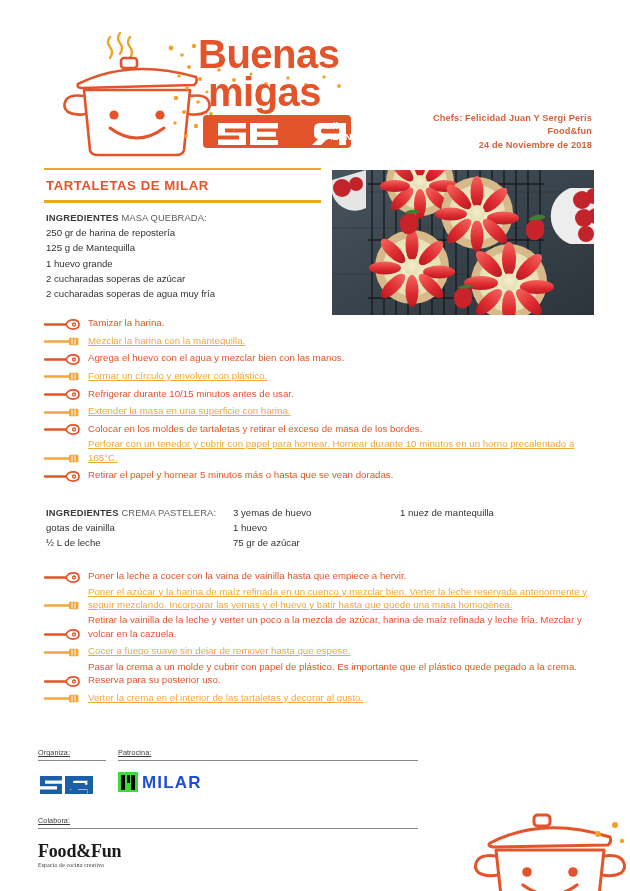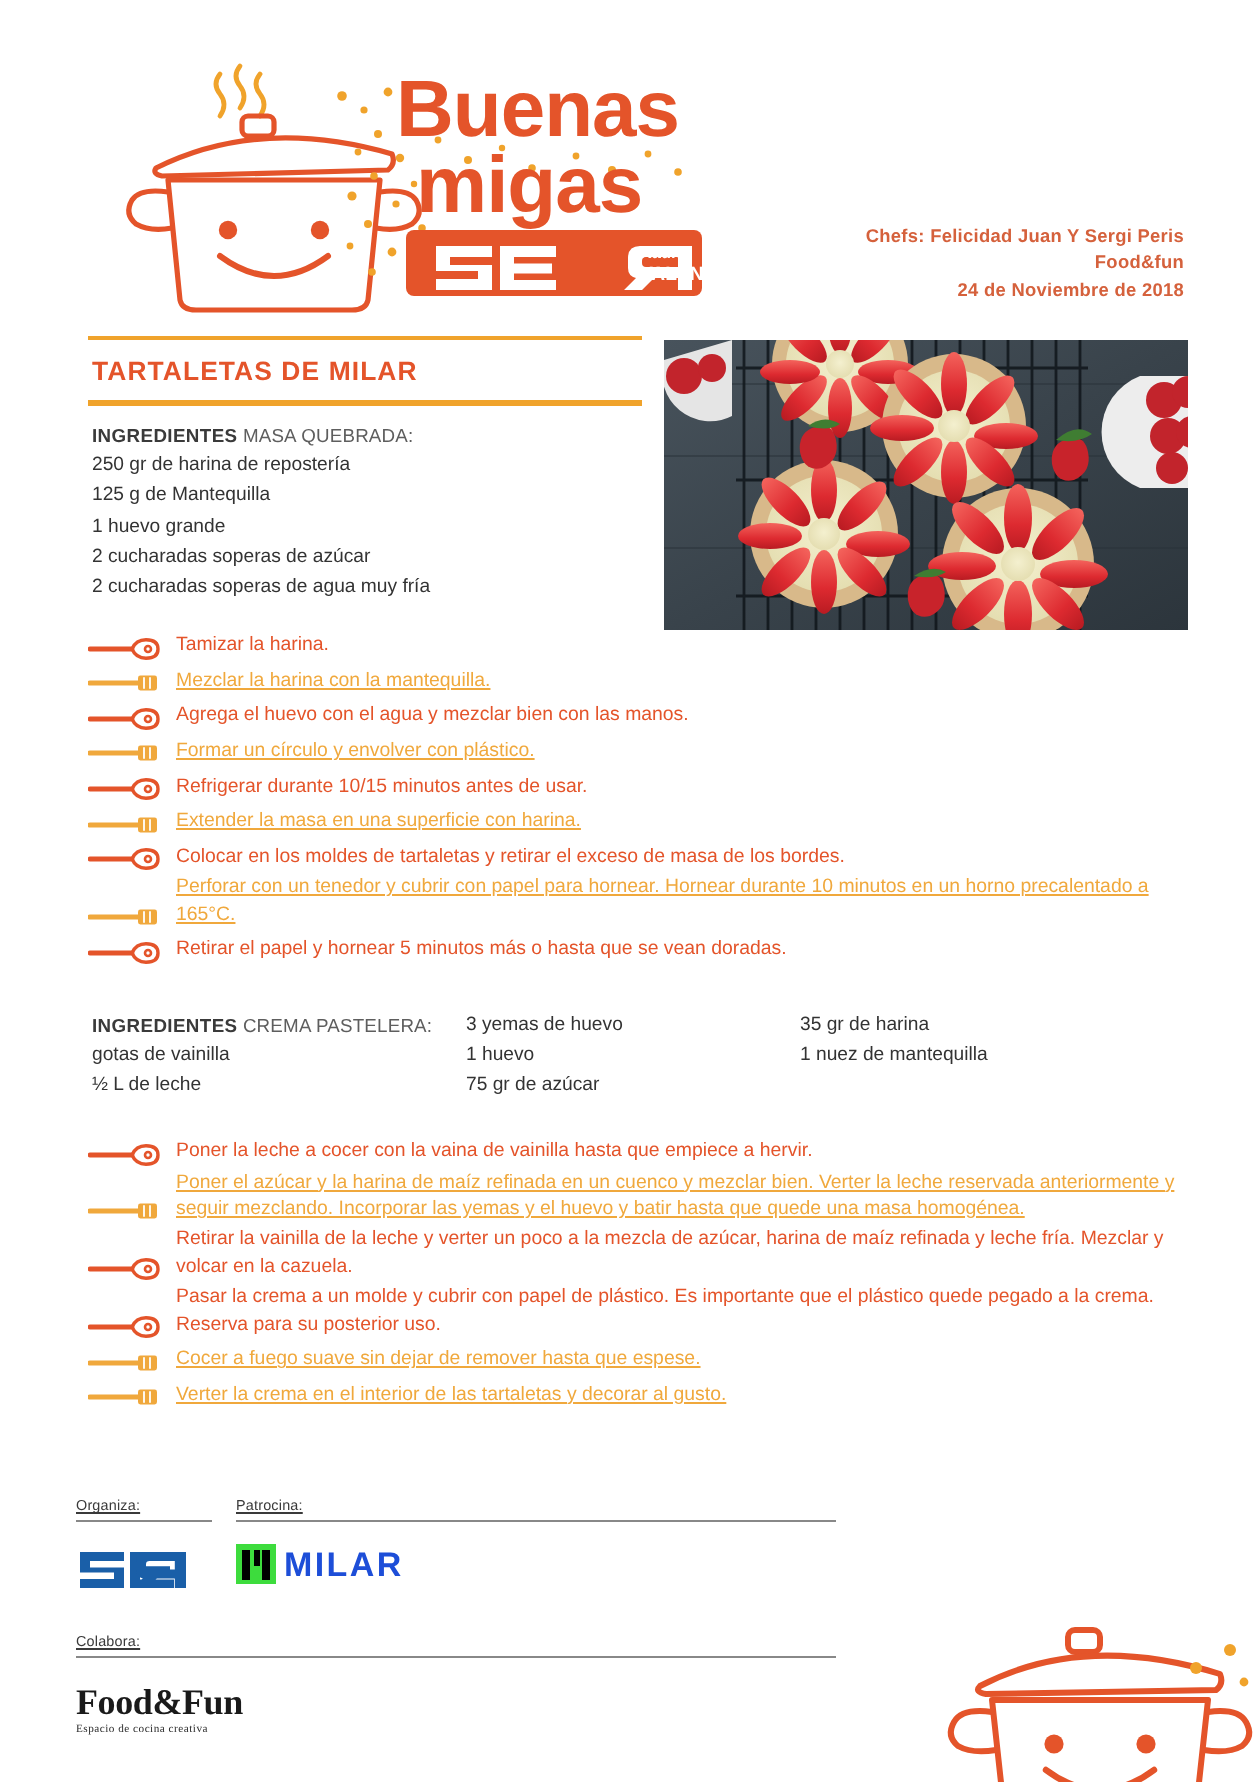--- a/index.html
+++ b/index.html
@@ -479,21 +479,20 @@
         </div>
         <div class="ing-line">gotas de vainilla</div>
         <div class="ing-line">½ L de leche</div>
       </div>
       <div class="ing2-col c2">
         <div class="ing-line">3 yemas de huevo</div>
         <div class="ing-line">1 huevo</div>
         <div class="ing-line">75 gr de azúcar</div>
       </div>
       <div class="ing2-col c3">
-        <div class="ing-line">35 gr de harina</div>
         <div class="ing-line">1 nuez de mantequilla</div>
       </div>
     </div>
   </div>
 
   <div class="steps s2" id="steps2">
       <div class="step a">
         <span class="ic">
           <svg width="36" height="11" viewBox="0 0 36 11">
             <line x1="1" y1="5.5" x2="22" y2="5.5" stroke="#e4542a" stroke-width="2.4" stroke-linecap="round"></line>
@@ -517,40 +516,40 @@
       <div class="step a">
         <span class="ic">
           <svg width="36" height="11" viewBox="0 0 36 11">
             <line x1="1" y1="5.5" x2="22" y2="5.5" stroke="#e4542a" stroke-width="2.4" stroke-linecap="round"></line>
             <path d="M22 5.5 q2 -4.6 7 -4.6 q6 0 6 4.6 q0 4.6 -6 4.6 q-5 0 -7 -4.6 z" fill="none" stroke="#e4542a" stroke-width="1.7"></path>
             <circle cx="30" cy="5.5" r="1.5" fill="none" stroke="#e4542a" stroke-width="1.3"></circle>
           </svg>
         </span>
         <span class="tx">Retirar la vainilla de la leche y verter un poco a la mezcla de azúcar, harina de maíz refinada y leche fría. Mezclar y volcar en la cazuela.</span>
       </div>
-      <div class="step a">
-        <span class="ic">
-          <svg width="36" height="11" viewBox="0 0 36 11">
-            <line x1="1" y1="5.5" x2="22" y2="5.5" stroke="#e4542a" stroke-width="2.4" stroke-linecap="round"></line>
-            <path d="M22 5.5 q2 -4.6 7 -4.6 q6 0 6 4.6 q0 4.6 -6 4.6 q-5 0 -7 -4.6 z" fill="none" stroke="#e4542a" stroke-width="1.7"></path>
-            <circle cx="30" cy="5.5" r="1.5" fill="none" stroke="#e4542a" stroke-width="1.3"></circle>
-          </svg>
-        </span>
-        <span class="tx">Pasar la crema a un molde y cubrir con papel de plástico. Es importante que el plástico quede pegado a la crema. Reserva para su posterior uso.</span>
-      </div>
       <div class="step b">
         <span class="ic">
           <svg width="36" height="11" viewBox="0 0 36 11">
             <line x1="1" y1="5.5" x2="25" y2="5.5" stroke="#f0a83c" stroke-width="2.6" stroke-linecap="round"></line>
             <rect x="25" y="1.8" width="9.5" height="7.4" rx="1.2" fill="#f0a83c"></rect>
             <line x1="28" y1="2.6" x2="28" y2="8.4" stroke="#ffffff" stroke-width="0.9"></line>
             <line x1="31" y1="2.6" x2="31" y2="8.4" stroke="#ffffff" stroke-width="0.9"></line>
           </svg>
         </span>
         <span class="tx">Cocer a fuego suave sin dejar de remover hasta que espese.</span>
+      </div>
+      <div class="step a">
+        <span class="ic">
+          <svg width="36" height="11" viewBox="0 0 36 11">
+            <line x1="1" y1="5.5" x2="22" y2="5.5" stroke="#e4542a" stroke-width="2.4" stroke-linecap="round"></line>
+            <path d="M22 5.5 q2 -4.6 7 -4.6 q6 0 6 4.6 q0 4.6 -6 4.6 q-5 0 -7 -4.6 z" fill="none" stroke="#e4542a" stroke-width="1.7"></path>
+            <circle cx="30" cy="5.5" r="1.5" fill="none" stroke="#e4542a" stroke-width="1.3"></circle>
+          </svg>
+        </span>
+        <span class="tx">Pasar la crema a un molde y cubrir con papel de plástico. Es importante que el plástico quede pegado a la crema. Reserva para su posterior uso.</span>
       </div>
       <div class="step b">
         <span class="ic">
           <svg width="36" height="11" viewBox="0 0 36 11">
             <line x1="1" y1="5.5" x2="25" y2="5.5" stroke="#f0a83c" stroke-width="2.6" stroke-linecap="round"></line>
             <rect x="25" y="1.8" width="9.5" height="7.4" rx="1.2" fill="#f0a83c"></rect>
             <line x1="28" y1="2.6" x2="28" y2="8.4" stroke="#ffffff" stroke-width="0.9"></line>
             <line x1="31" y1="2.6" x2="31" y2="8.4" stroke="#ffffff" stroke-width="0.9"></line>
           </svg>
         </span>

